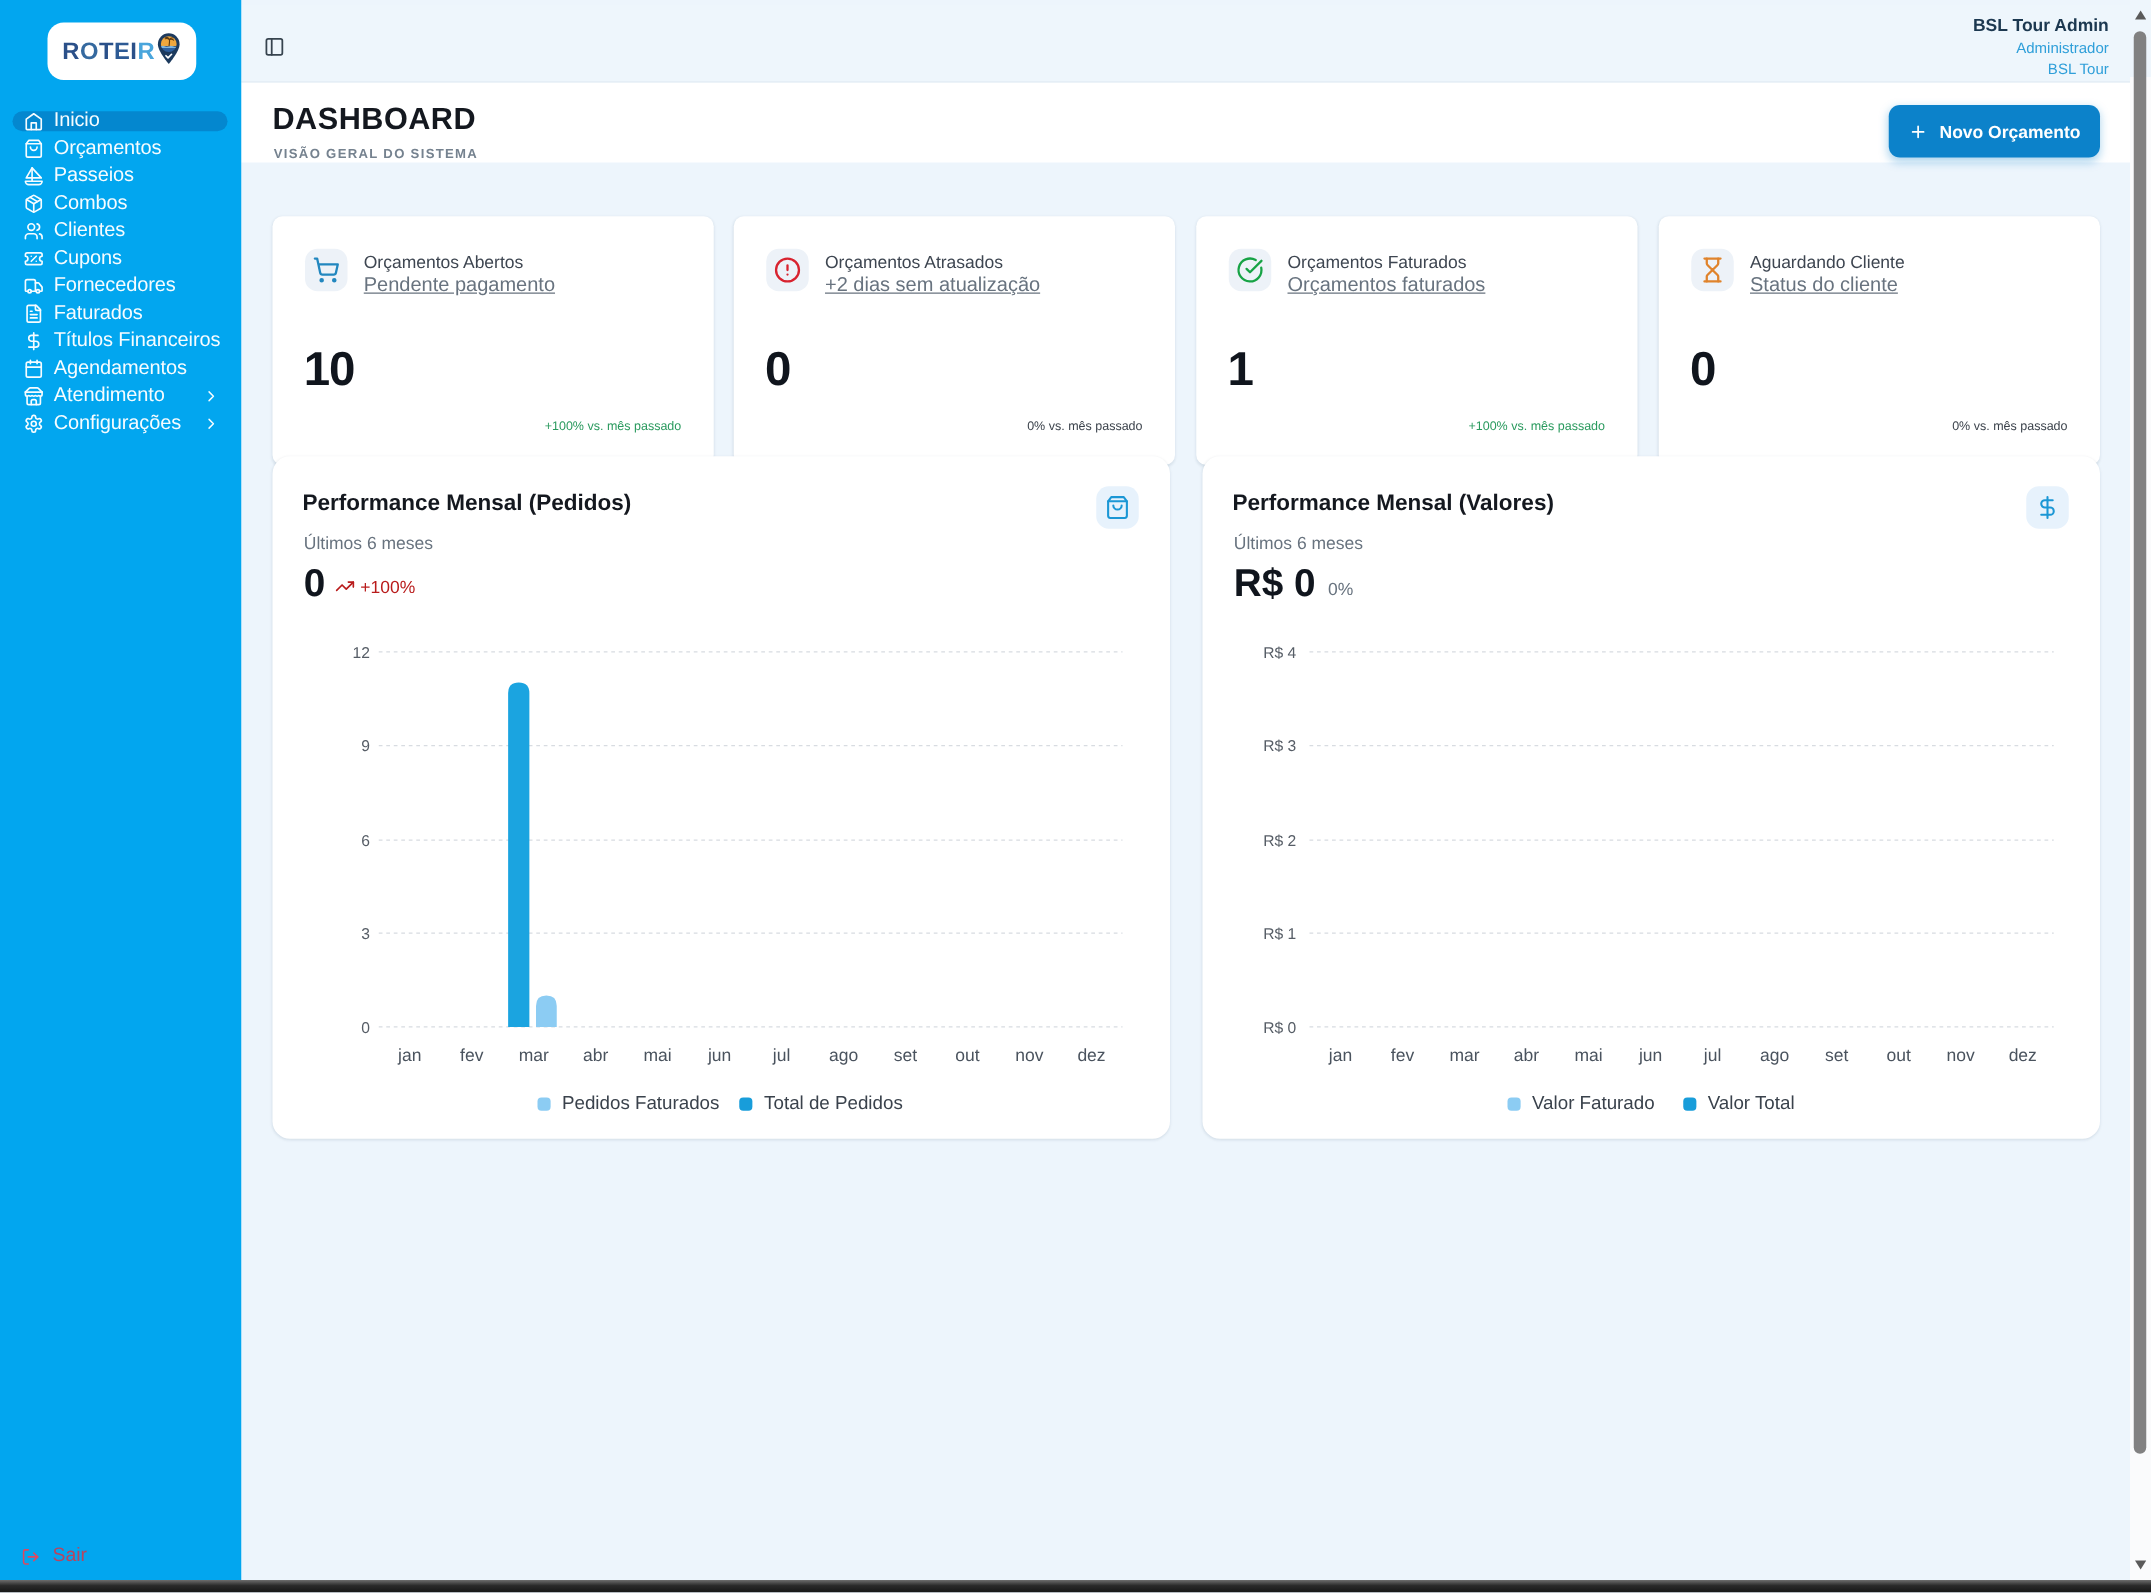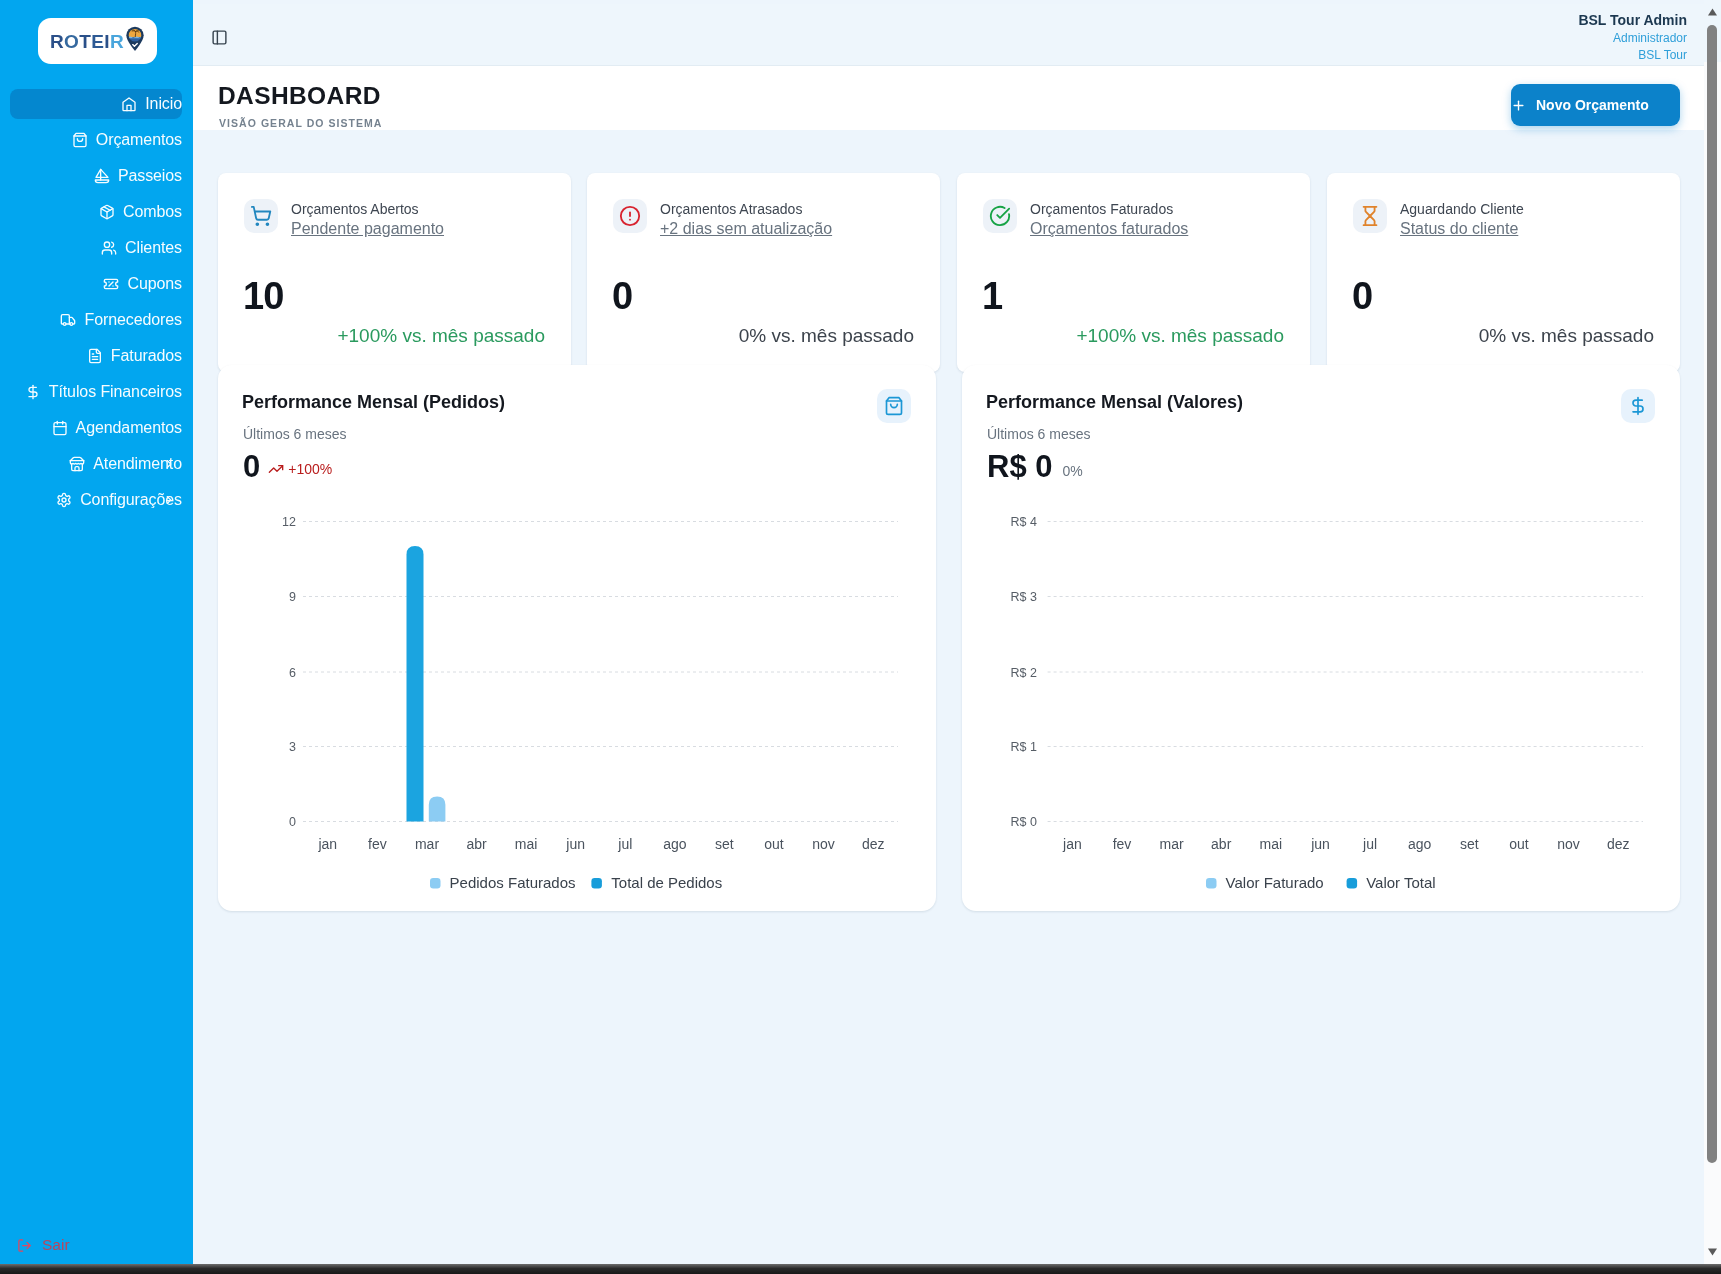--- a/index.html
+++ b/index.html
@@ -5,51 +5,51 @@
 <style>
   * { box-sizing:border-box; margin:0; padding:0; }
   html,body { width:1721px; height:1274px; overflow:hidden; }
   body { font-family:"Liberation Sans",sans-serif; background:#edf5fc; position:relative; }
   
   .sidebar { position:absolute; left:0; top:0; width:193px; height:1264px; background:#02a6ef; z-index:3; }
   .logo { position:absolute; left:38px; top:18px; width:119px; height:46px; background:#fff; border-radius:13px;
           display:flex; align-items:center; justify-content:center; }
   .logo .txt { font-weight:700; font-size:19px; letter-spacing:.4px; margin-top:1px; }
   .nav { position:absolute; top:89px; left:10px; right:11px; }
-  .nav a { display:flex; align-items:center; white-space:nowrap; height:30px; margin-bottom:6px; padding-left:9px;
-           color:#f6fcff; font-size:16px; letter-spacing:-.1px; border-radius:8px; text-decoration:none; position:relative;justify-content:flex-end; }
+  .nav a { display:flex; align-items:center; white-space:nowrap; height:16px; margin-bottom:6px; padding-left:9px;
+           color:#f6fcff; font-size:16px; letter-spacing:-.1px; border-radius:8px; text-decoration:none; position:relative; }
   .nav a svg { width:16px; height:16px; margin-right:8px; flex:none; }
   .nav a.active { background:#0487cf; }
   .nav a .chev { position:absolute; right:6px; width:14px; height:14px; margin:0; }
   .sair { position:absolute; left:17px; bottom:10px; display:flex; align-items:center; color:#b8455f; font-size:15.5px; }
   .sair svg { width:15px; height:15px; margin-right:10px; color:#e0475f; }
   
   .topbar { position:absolute; left:193px; top:4px; width:1511px; height:62px; background:#eef6fc; box-shadow:inset 0 -1px 0 #e2ecf3; z-index:2; }
   .panelbtn { position:absolute; left:12px; top:12px; width:38px; height:38px; display:flex; align-items:center; justify-content:center; color:#37444f; }
   .userbox { position:absolute; right:17px; top:9px; text-align:right; line-height:1; }
   .userbox .n { font-size:14px; font-weight:700; color:#1c3850; margin-bottom:5px; }
   .userbox .r { font-size:12px; color:#2f9fd9; margin-bottom:5px; }
   
   .header { position:absolute; left:193px; top:62px; width:1511px; height:68px; background:#ffffff; }
   .header h1 { position:absolute; left:25px; top:20px; font-size:24.5px; letter-spacing:.4px; color:#14181f; font-weight:700; }
   .header .sub { position:absolute; left:26px; top:55px; font-size:10.5px; font-weight:700; letter-spacing:1.05px; color:#75828f; }
   .newbtn { position:absolute; right:24px; top:22px; width:169px; height:42px; background:#0c82ca; border-radius:9px;
-            color:#fff; font-size:14px; font-weight:700; display:flex; align-items:center; 
+            color:#fff; font-size:14px; font-weight:700; display:flex; align-items:center; justify-content:center;
             box-shadow:0 3px 8px rgba(12,130,202,.35); }
   .newbtn svg { width:15px; height:15px; margin-right:10px; }
   
   .scard { position:absolute; top:173px; width:353px; height:199px; background:#fff; border-radius:8px;
            box-shadow:0 1px 3px rgba(25,50,80,.07), 0 1px 2px rgba(25,50,80,.05); }
   .scard .iconbox { position:absolute; left:26px; top:26px; width:34px; height:34px; border-radius:10px; background:#edf2f8;
                     display:flex; align-items:center; justify-content:center; }
   .scard .iconbox svg { width:22px; height:22px; }
   .scard .t1 { position:absolute; left:73px; top:28px; font-size:14px; color:#3e4651; }
   .scard .t2 { position:absolute; left:73px; top:47px; font-size:16px; color:#68737f;text-decoration:underline; }
   .scard .num { position:absolute; left:25px; top:104px; font-size:38px; font-weight:700; color:#10151d; line-height:1; letter-spacing:-1px; }
-  .scard .delta { position:absolute; right:26px; bottom:25px; font-size:19px; color:#2a9a5e; }
+  .scard .delta { position:absolute; right:26px; bottom:25px; font-size:10px; color:#2a9a5e; }
   .scard .delta.gray { color:#3c434c; }
   
   .ccard { position:absolute; top:365px; width:718px; height:546px; background:#fff; border-radius:14px;
            box-shadow:0 1px 3px rgba(25,50,80,.07), 0 1px 2px rgba(25,50,80,.05); }
   .ccard h2 { position:absolute; left:24px; top:27px; font-size:18px; color:#14181f; font-weight:700; }
   .ccard .cicon { position:absolute; right:25px; top:24px; width:34px; height:34px; border-radius:10px; background:#e7f2fc;
                   display:flex; align-items:center; justify-content:center; color:#1b97d5; }
   .ccard .cicon svg { width:20px; height:20px; }
   .ccard .period { position:absolute; left:25px; top:61px; font-size:14px; color:#68737f; }
   .ccard .bignum { position:absolute; left:25px; top:84px; font-size:31px; font-weight:700; color:#10151d; display:flex; align-items:center; }

